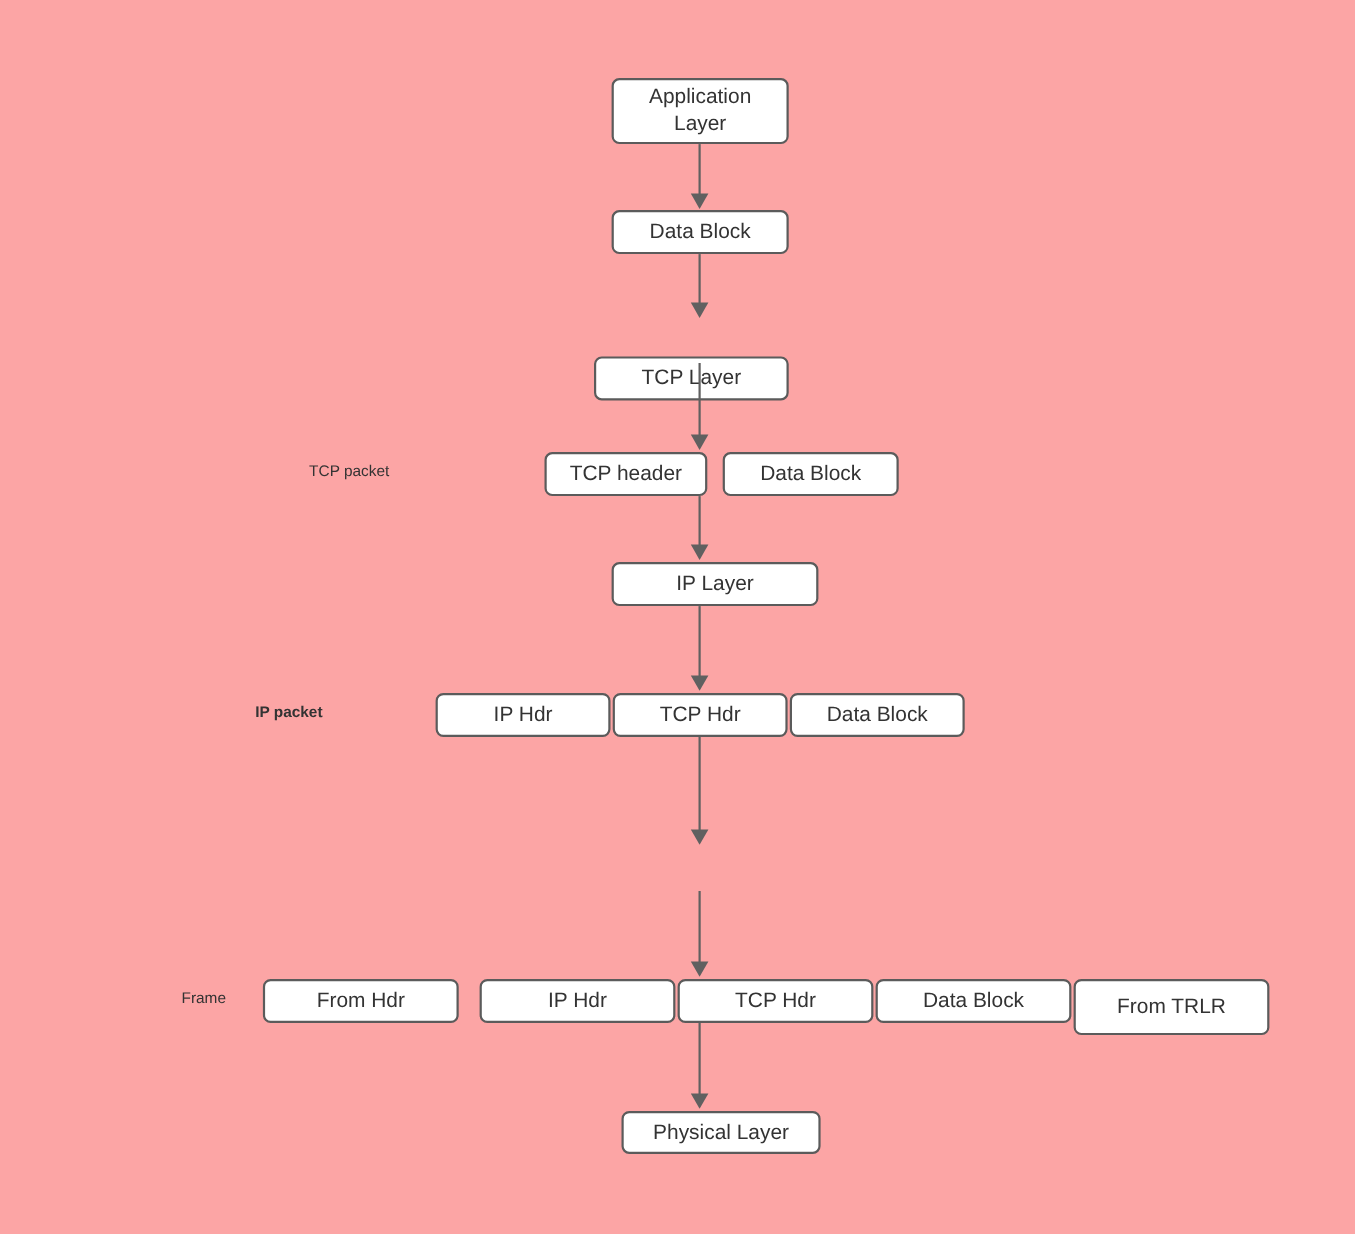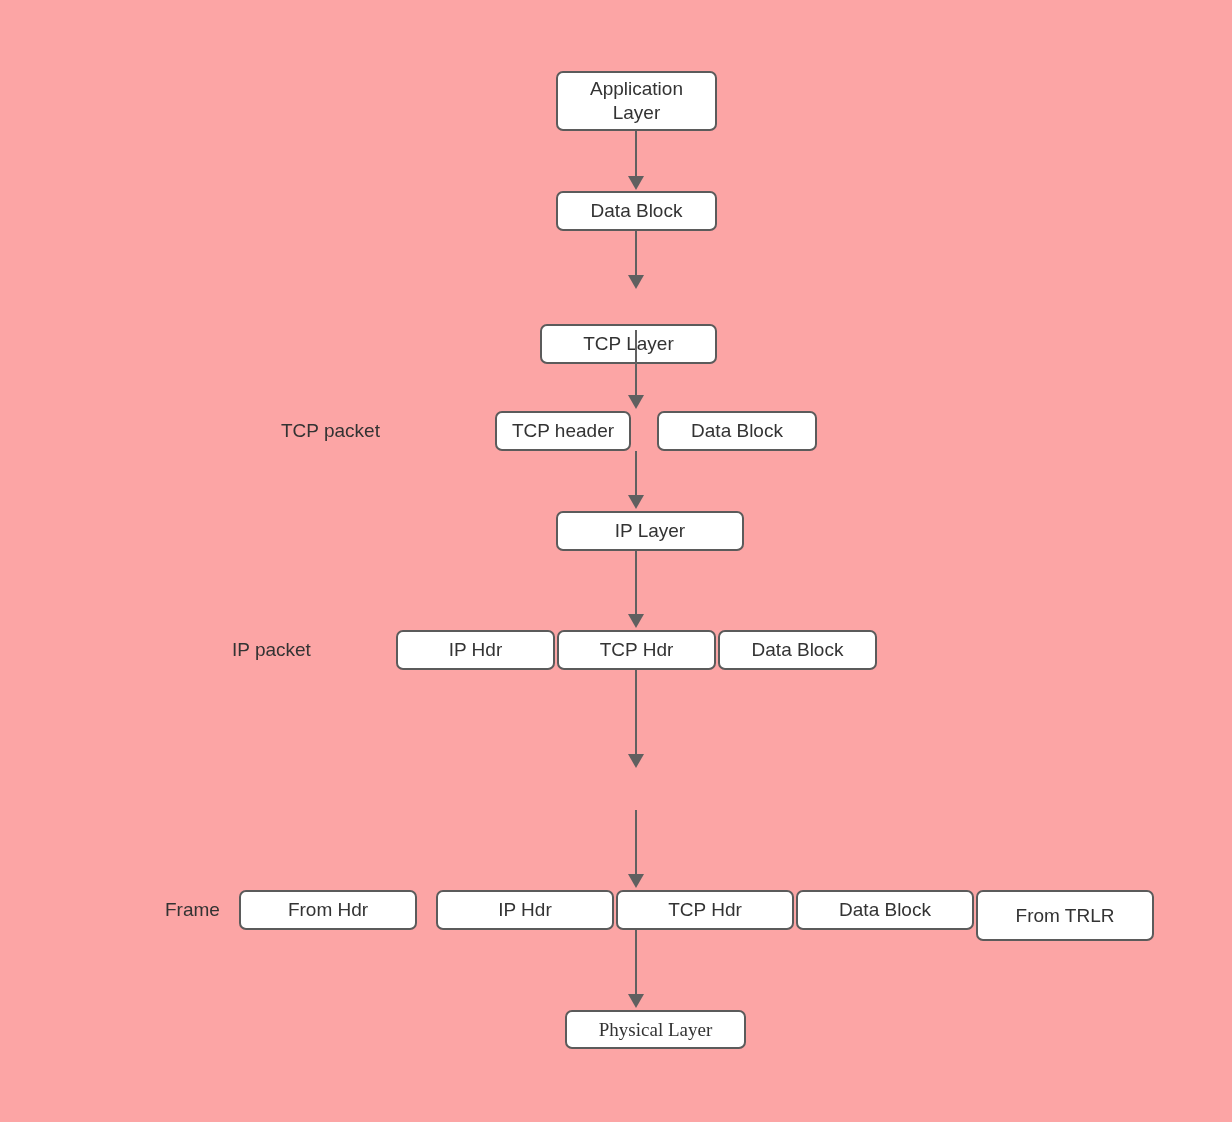--- a/index.html
+++ b/index.html
@@ -22,21 +22,21 @@
     align-items: center;
     justify-content: center;
     text-align: center;
     font-size: 19px;
     line-height: 1.25;
     color: #333333;
     padding: 0 10px;
   }
   .row-label {
     position: absolute;
-    font-size: 19px;
+    font-size: 14px;
     color: #333333;
     white-space: nowrap;
   }
   .arrow {
     position: absolute;
     left: 628px;
     width: 16px;
   }
   .arrow .shaft {
     position: absolute;
@@ -78,36 +78,36 @@
 
   <div class="node" style="left:540px; top:290px; width:177px; height:40px;margin-top:34px;">TCP Layer</div>
 
   <div class="arrow" style="top:330px; height:79px;">
       <div class="shaft"></div>
       <div class="head"></div>
     </div>
 
   <div class="row-label" style="left:281px; top:420px;">TCP packet</div>
 
-  <div class="node" style="left:495px; top:411px; width:136px; height:40px;">TCP header</div>
+  <div class="node" style="left:495px; top:411px; width:148px; height:40px;">TCP header</div>
   <div class="node" style="left:657px; top:411px; width:160px; height:40px;">Data Block</div>
 
   <div class="arrow" style="top:451px; height:58px;">
       <div class="shaft"></div>
       <div class="head"></div>
     </div>
 
   <div class="node" style="left:556px; top:511px; width:188px; height:40px;">IP Layer</div>
 
   <div class="arrow" style="top:551px; height:77px;">
       <div class="shaft"></div>
       <div class="head"></div>
     </div>
 
-  <div class="row-label" style="left:232px; top:639px;">IP packet</div>
+  <div class="row-label" style="left:232px; top:639px;font-weight:bold;">IP packet</div>
 
   <div class="node" style="left:396px; top:630px; width:159px; height:40px;">IP Hdr</div>
   <div class="node" style="left:557px; top:630px; width:159px; height:40px;">TCP Hdr</div>
   <div class="node" style="left:718px; top:630px; width:159px; height:40px;">Data Block</div>
 
   <div class="arrow" style="top:670px; height:98px;">
       <div class="shaft"></div>
       <div class="head"></div>
     </div>
 
@@ -123,15 +123,15 @@
   <div class="node" style="left:436px; top:890px; width:178px; height:40px;">IP Hdr</div>
   <div class="node" style="left:616px; top:890px; width:178px; height:40px;">TCP Hdr</div>
   <div class="node" style="left:796px; top:890px; width:178px; height:40px;">Data Block</div>
   <div class="node" style="left:976px; top:890px; width:178px; height:51px;">From TRLR</div>
 
   <div class="arrow" style="top:930px; height:78px;">
       <div class="shaft"></div>
       <div class="head"></div>
     </div>
 
-  <div class="node" style="left:565px; top:1010px; width:181px; height:39px;font-family:Liberation Serif, serif;">Physical Layer</div>
+  <div class="node" style="left:565px; top:1010px; width:181px; height:39px;">Physical Layer</div>
 
 </div>
 
 </body></html>

